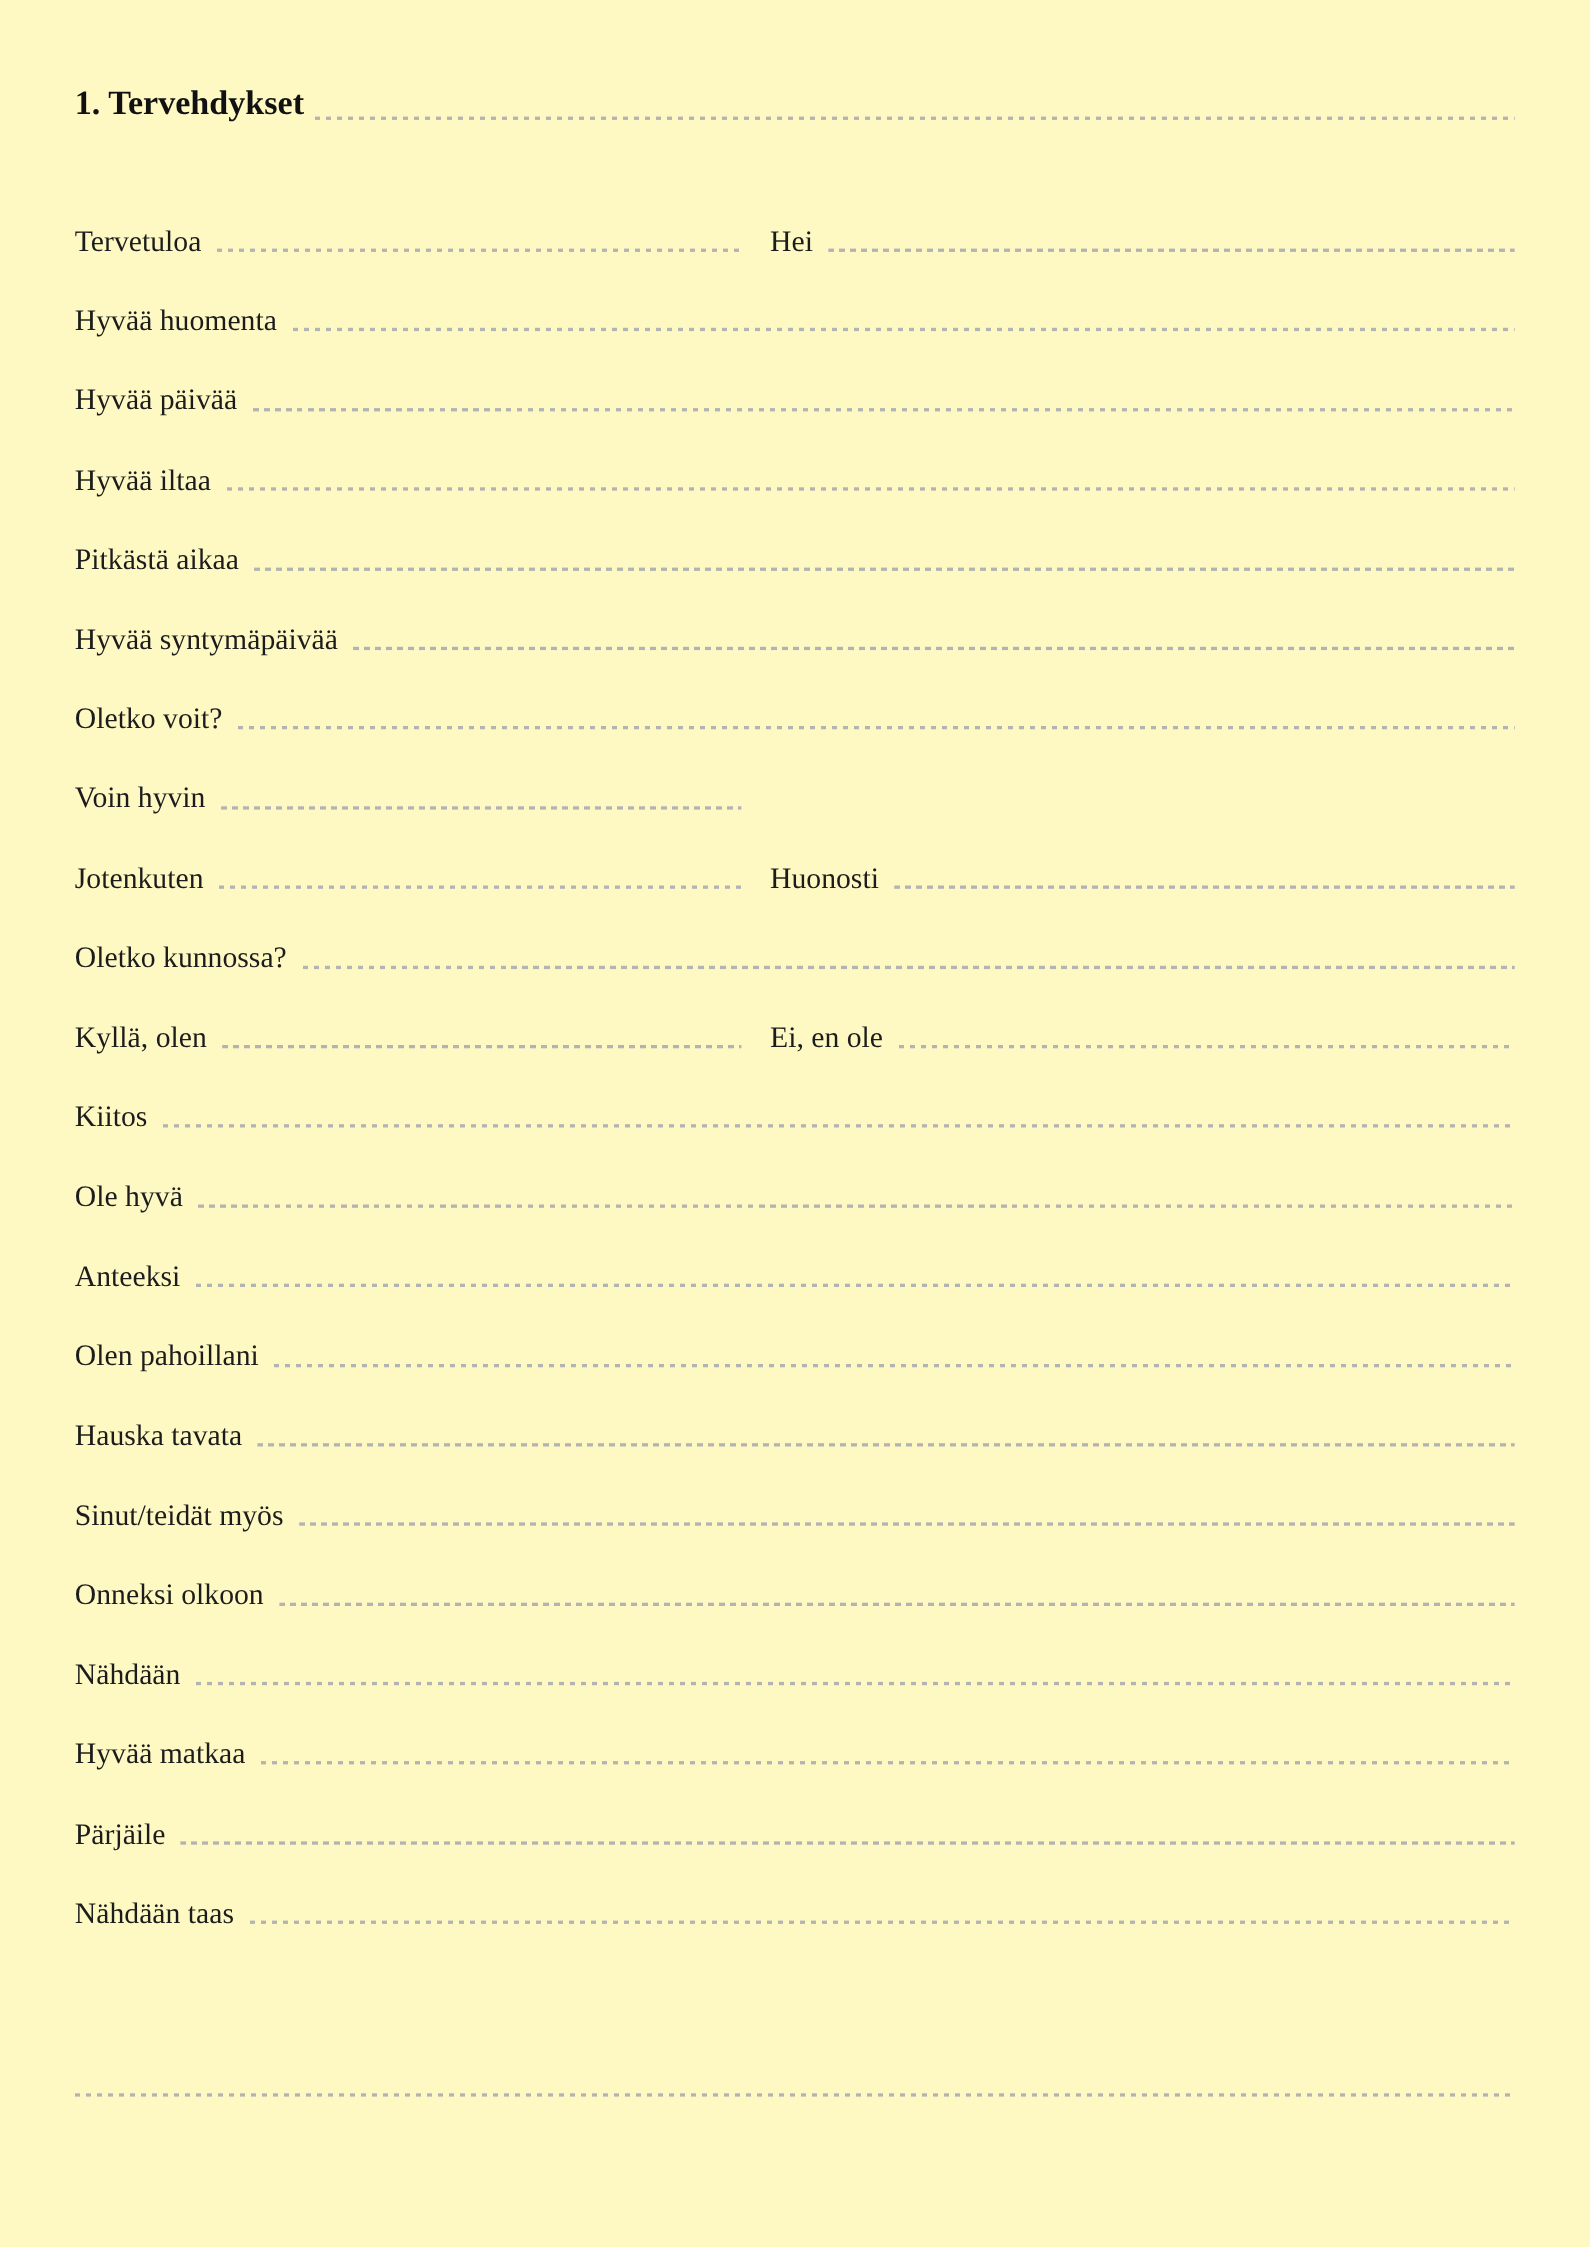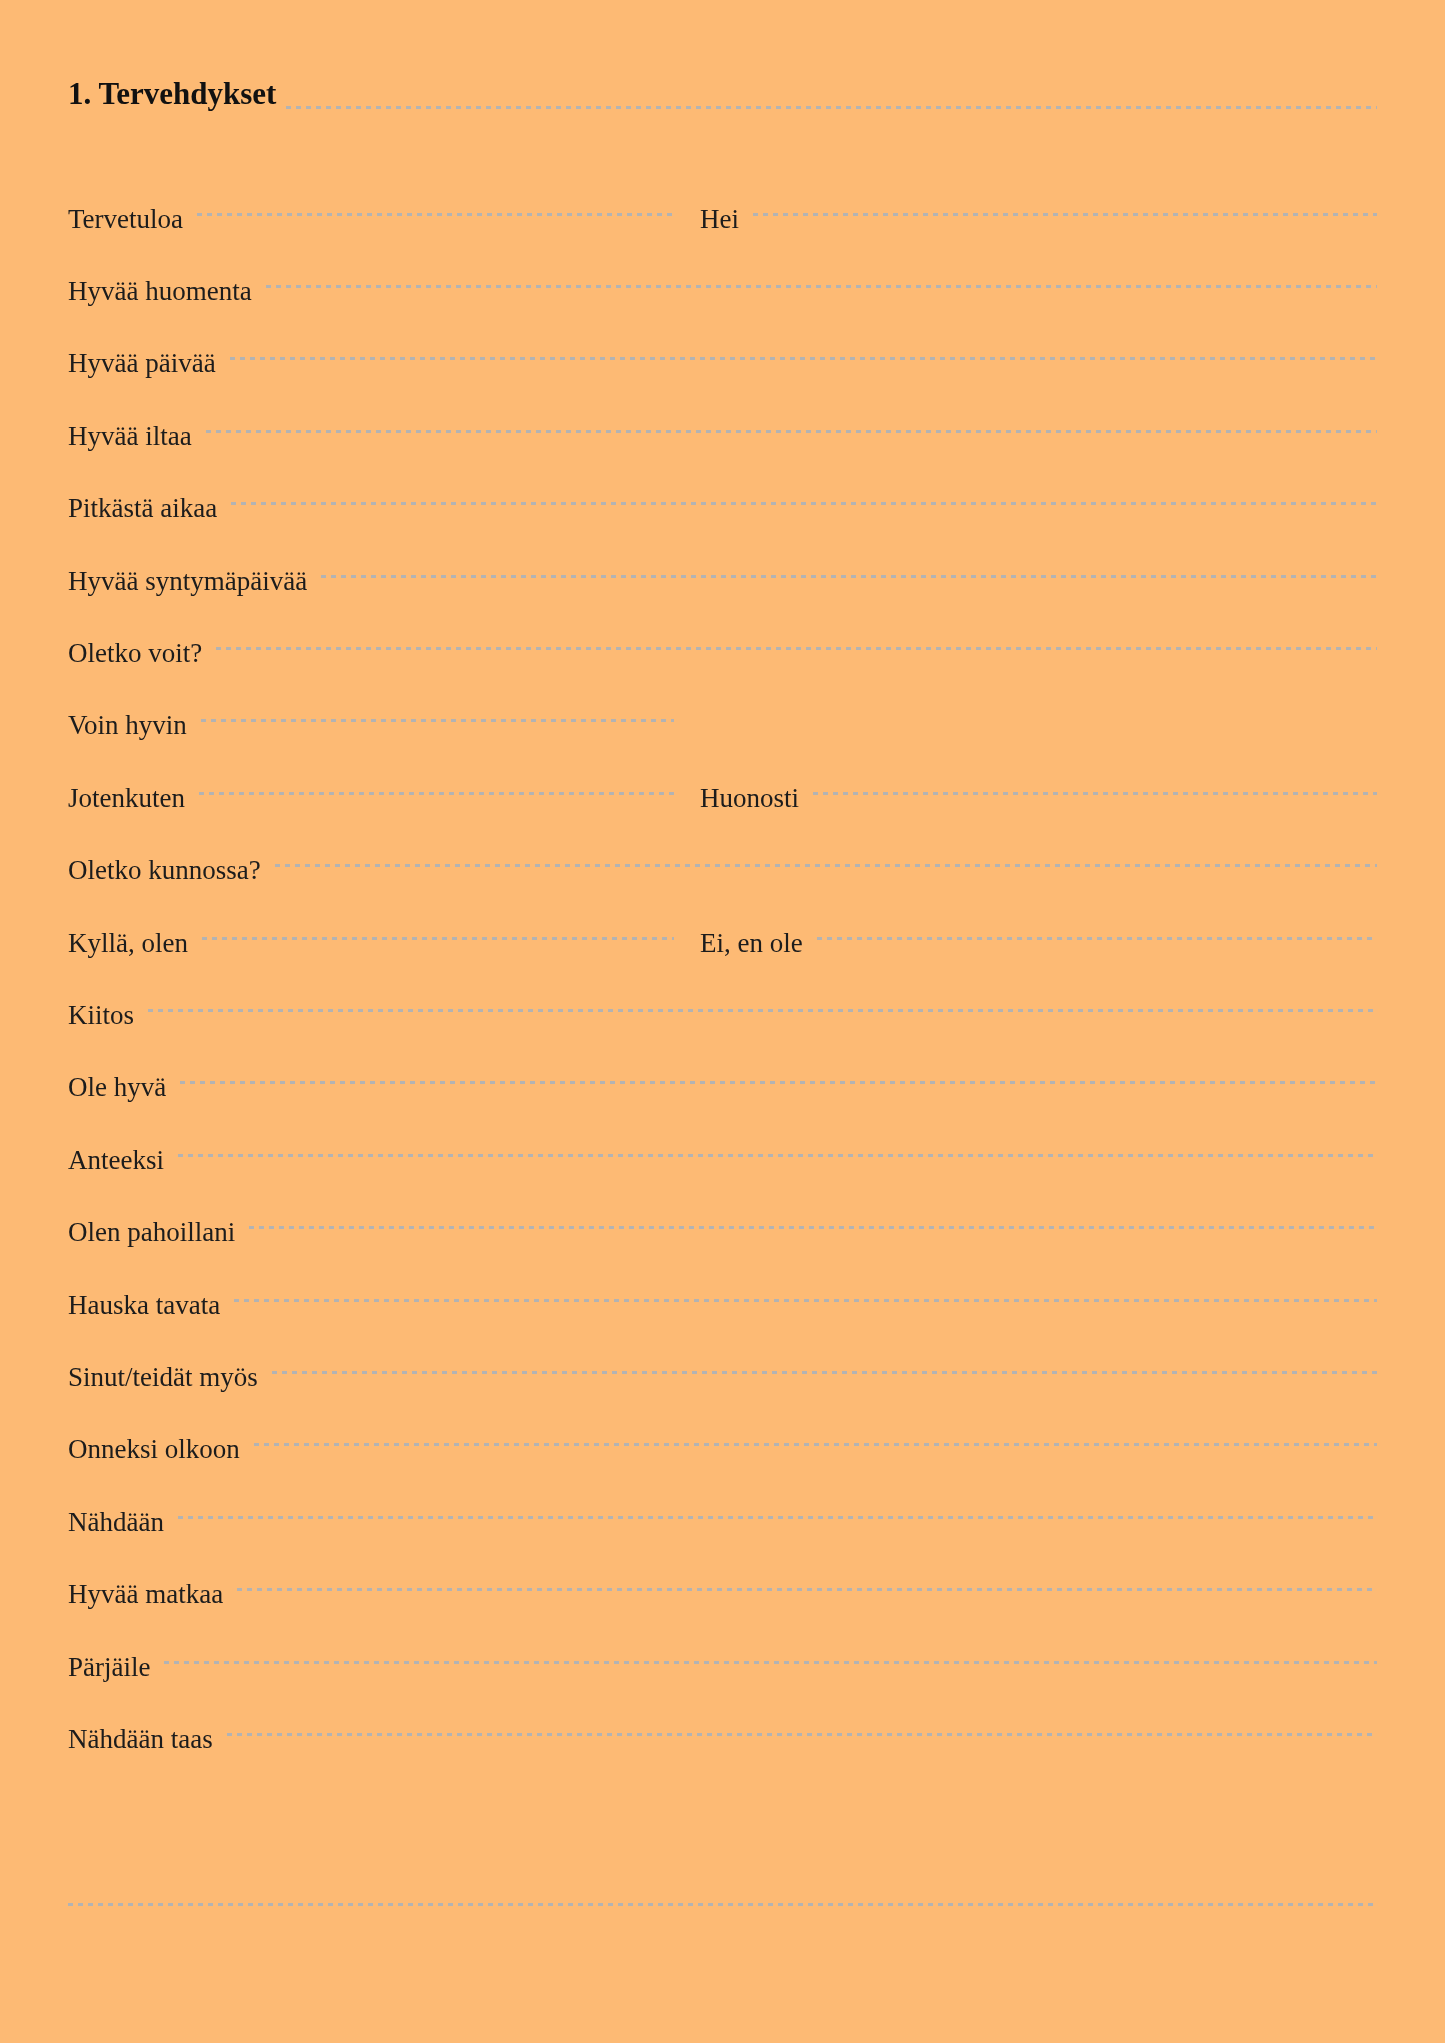--- a/index.html
+++ b/index.html
@@ -4,21 +4,21 @@
 <style>
   html, body {
     margin: 0;
     padding: 0;
     background: #ffffff;
   }
   #page {
     position: relative;
     width: 1445px;
     height: 2043px;
-    background: #fdba74;
+    background: #fef9c3;
     overflow: hidden;
     font-family: "Liberation Serif", "DejaVu Serif", serif;
     color: #1c1c1c;
   }
   #title-block {
     position: absolute;
     left: 68px;
     top: 76px;
     width: 1309px;
     display: flex;
@@ -48,21 +48,21 @@
   }
   .row {
     height: 72.4px;
     display: flex;
     align-items: flex-end;
     padding-bottom: 10px;
     box-sizing: border-box;
   }
   .cell {
     display: flex;
-    align-items: flex-start;
+    align-items: center;
     flex: 1 1 auto;
   }
   .cell.left-fixed {
     flex: 0 0 606px;
     width: 606px;
   }
   .col-gap {
     flex: 0 0 26px;
     width: 26px;
   }

